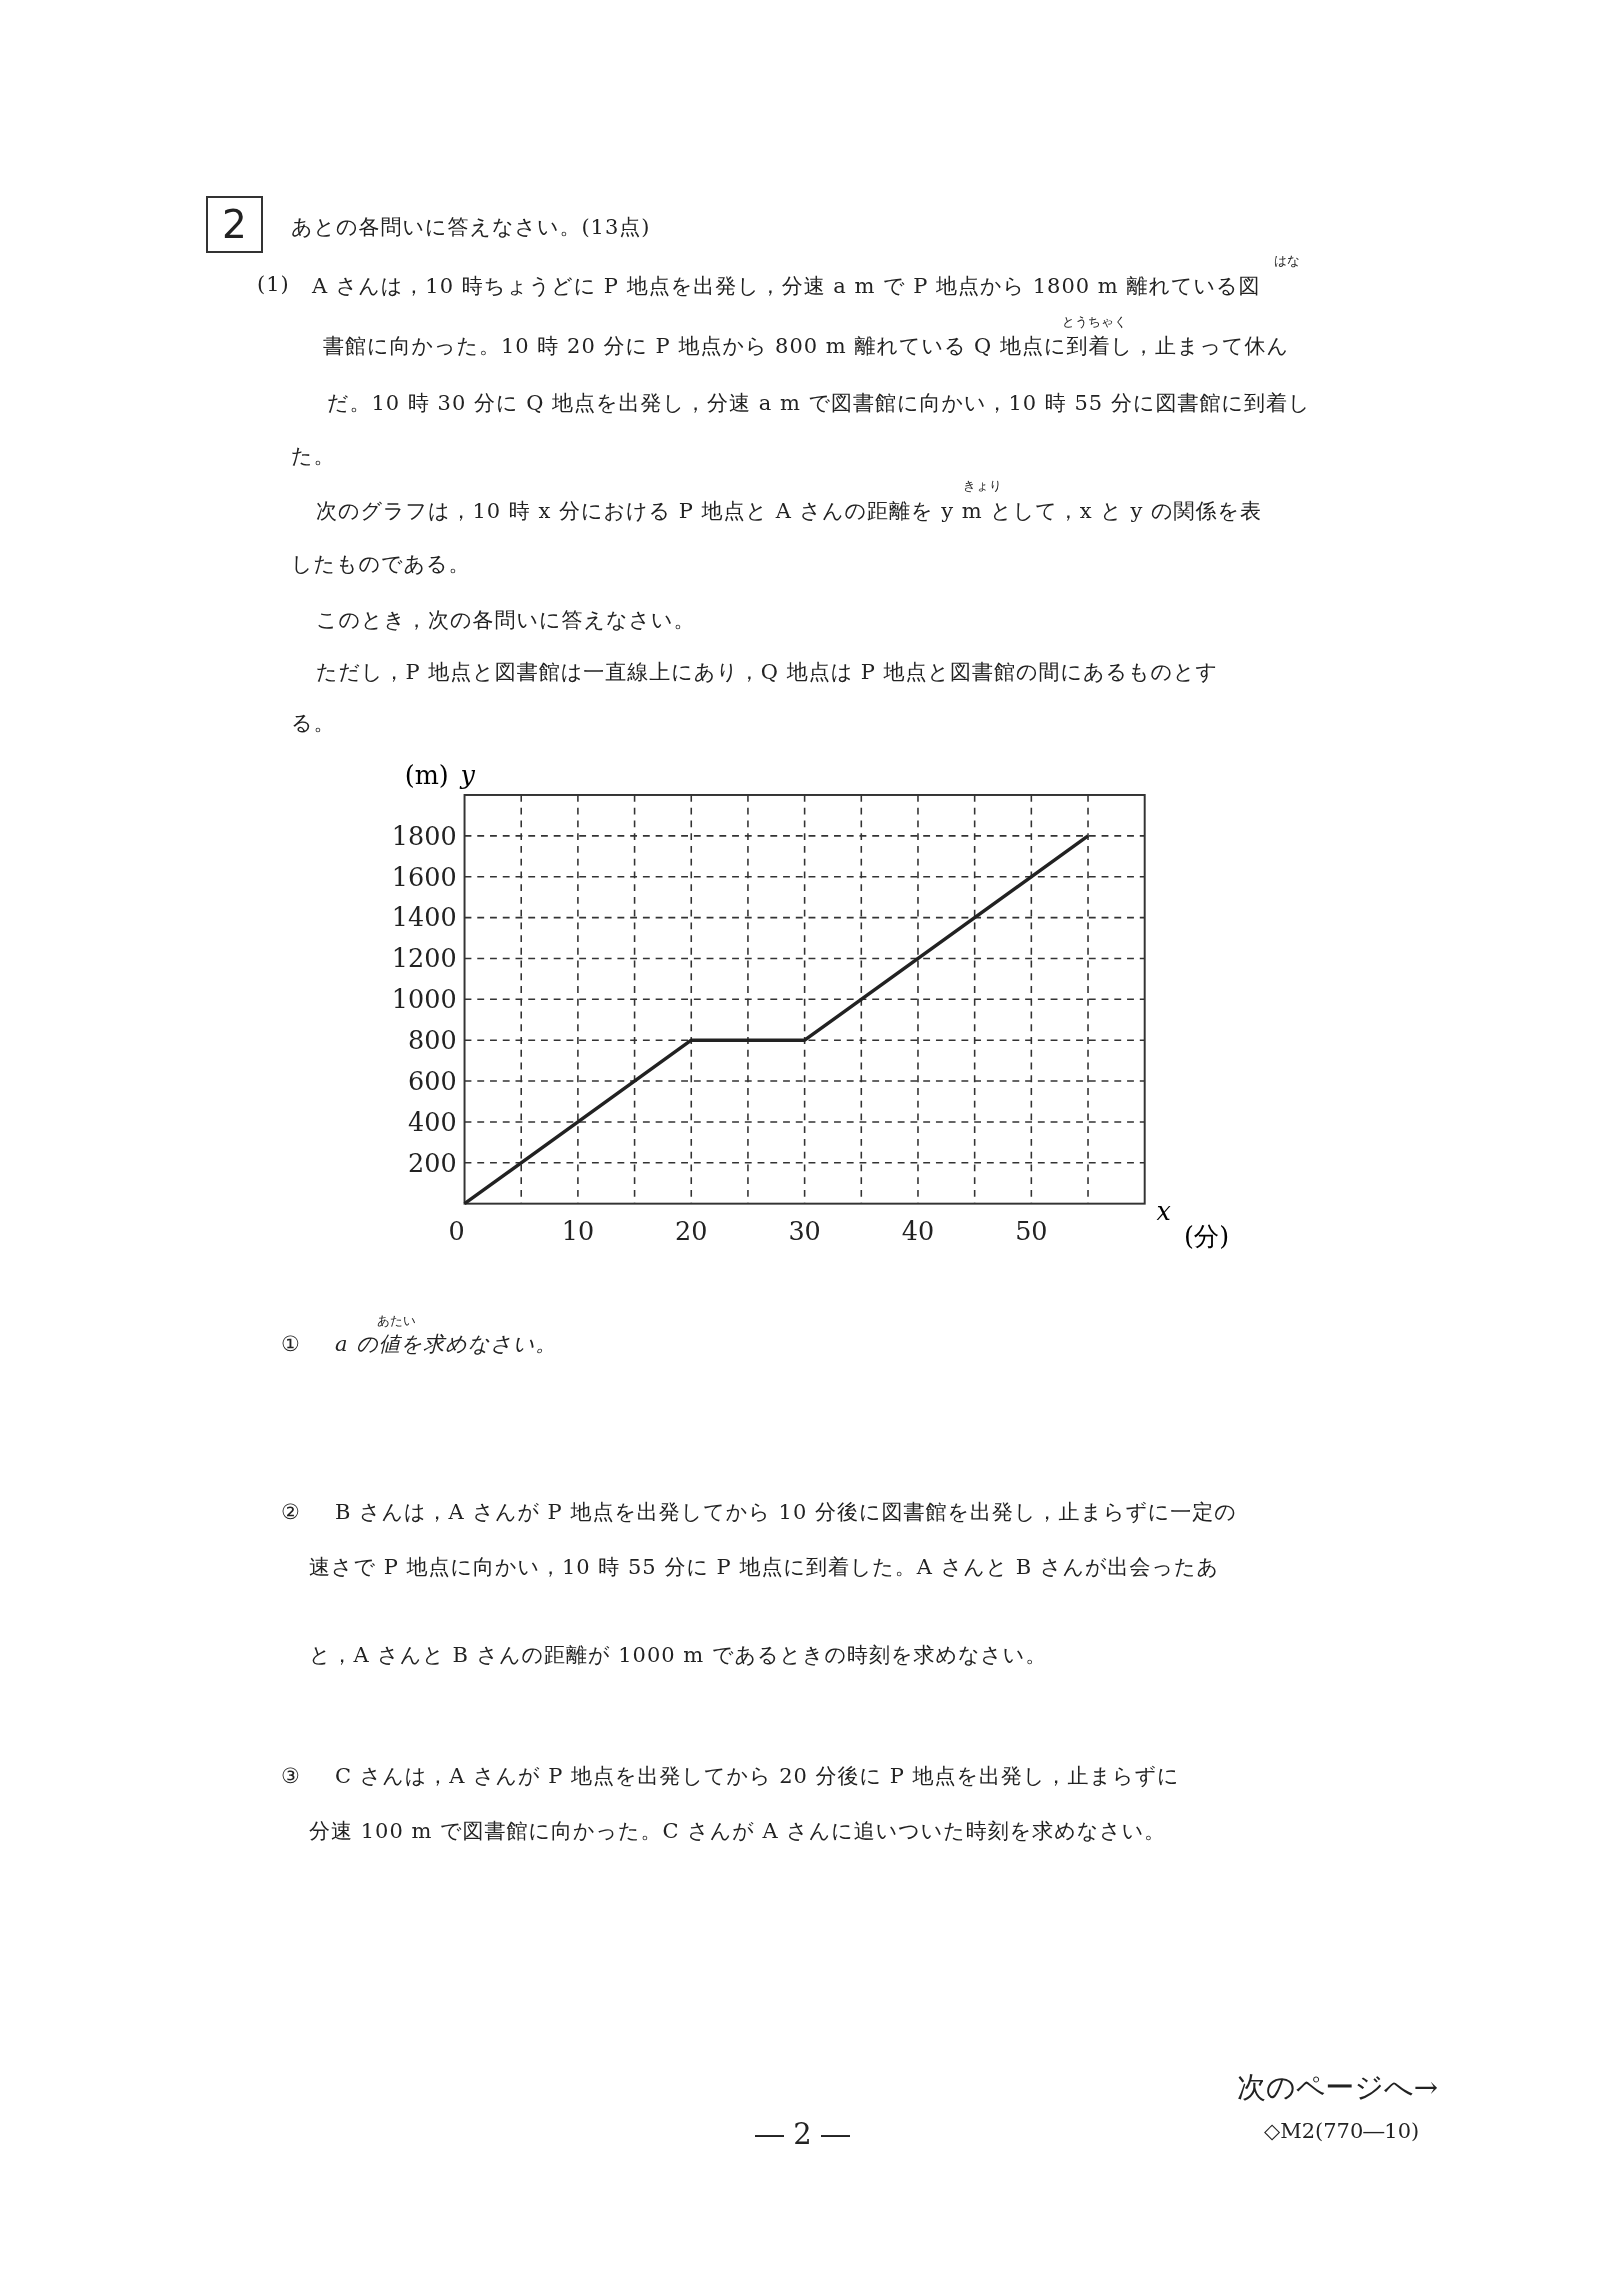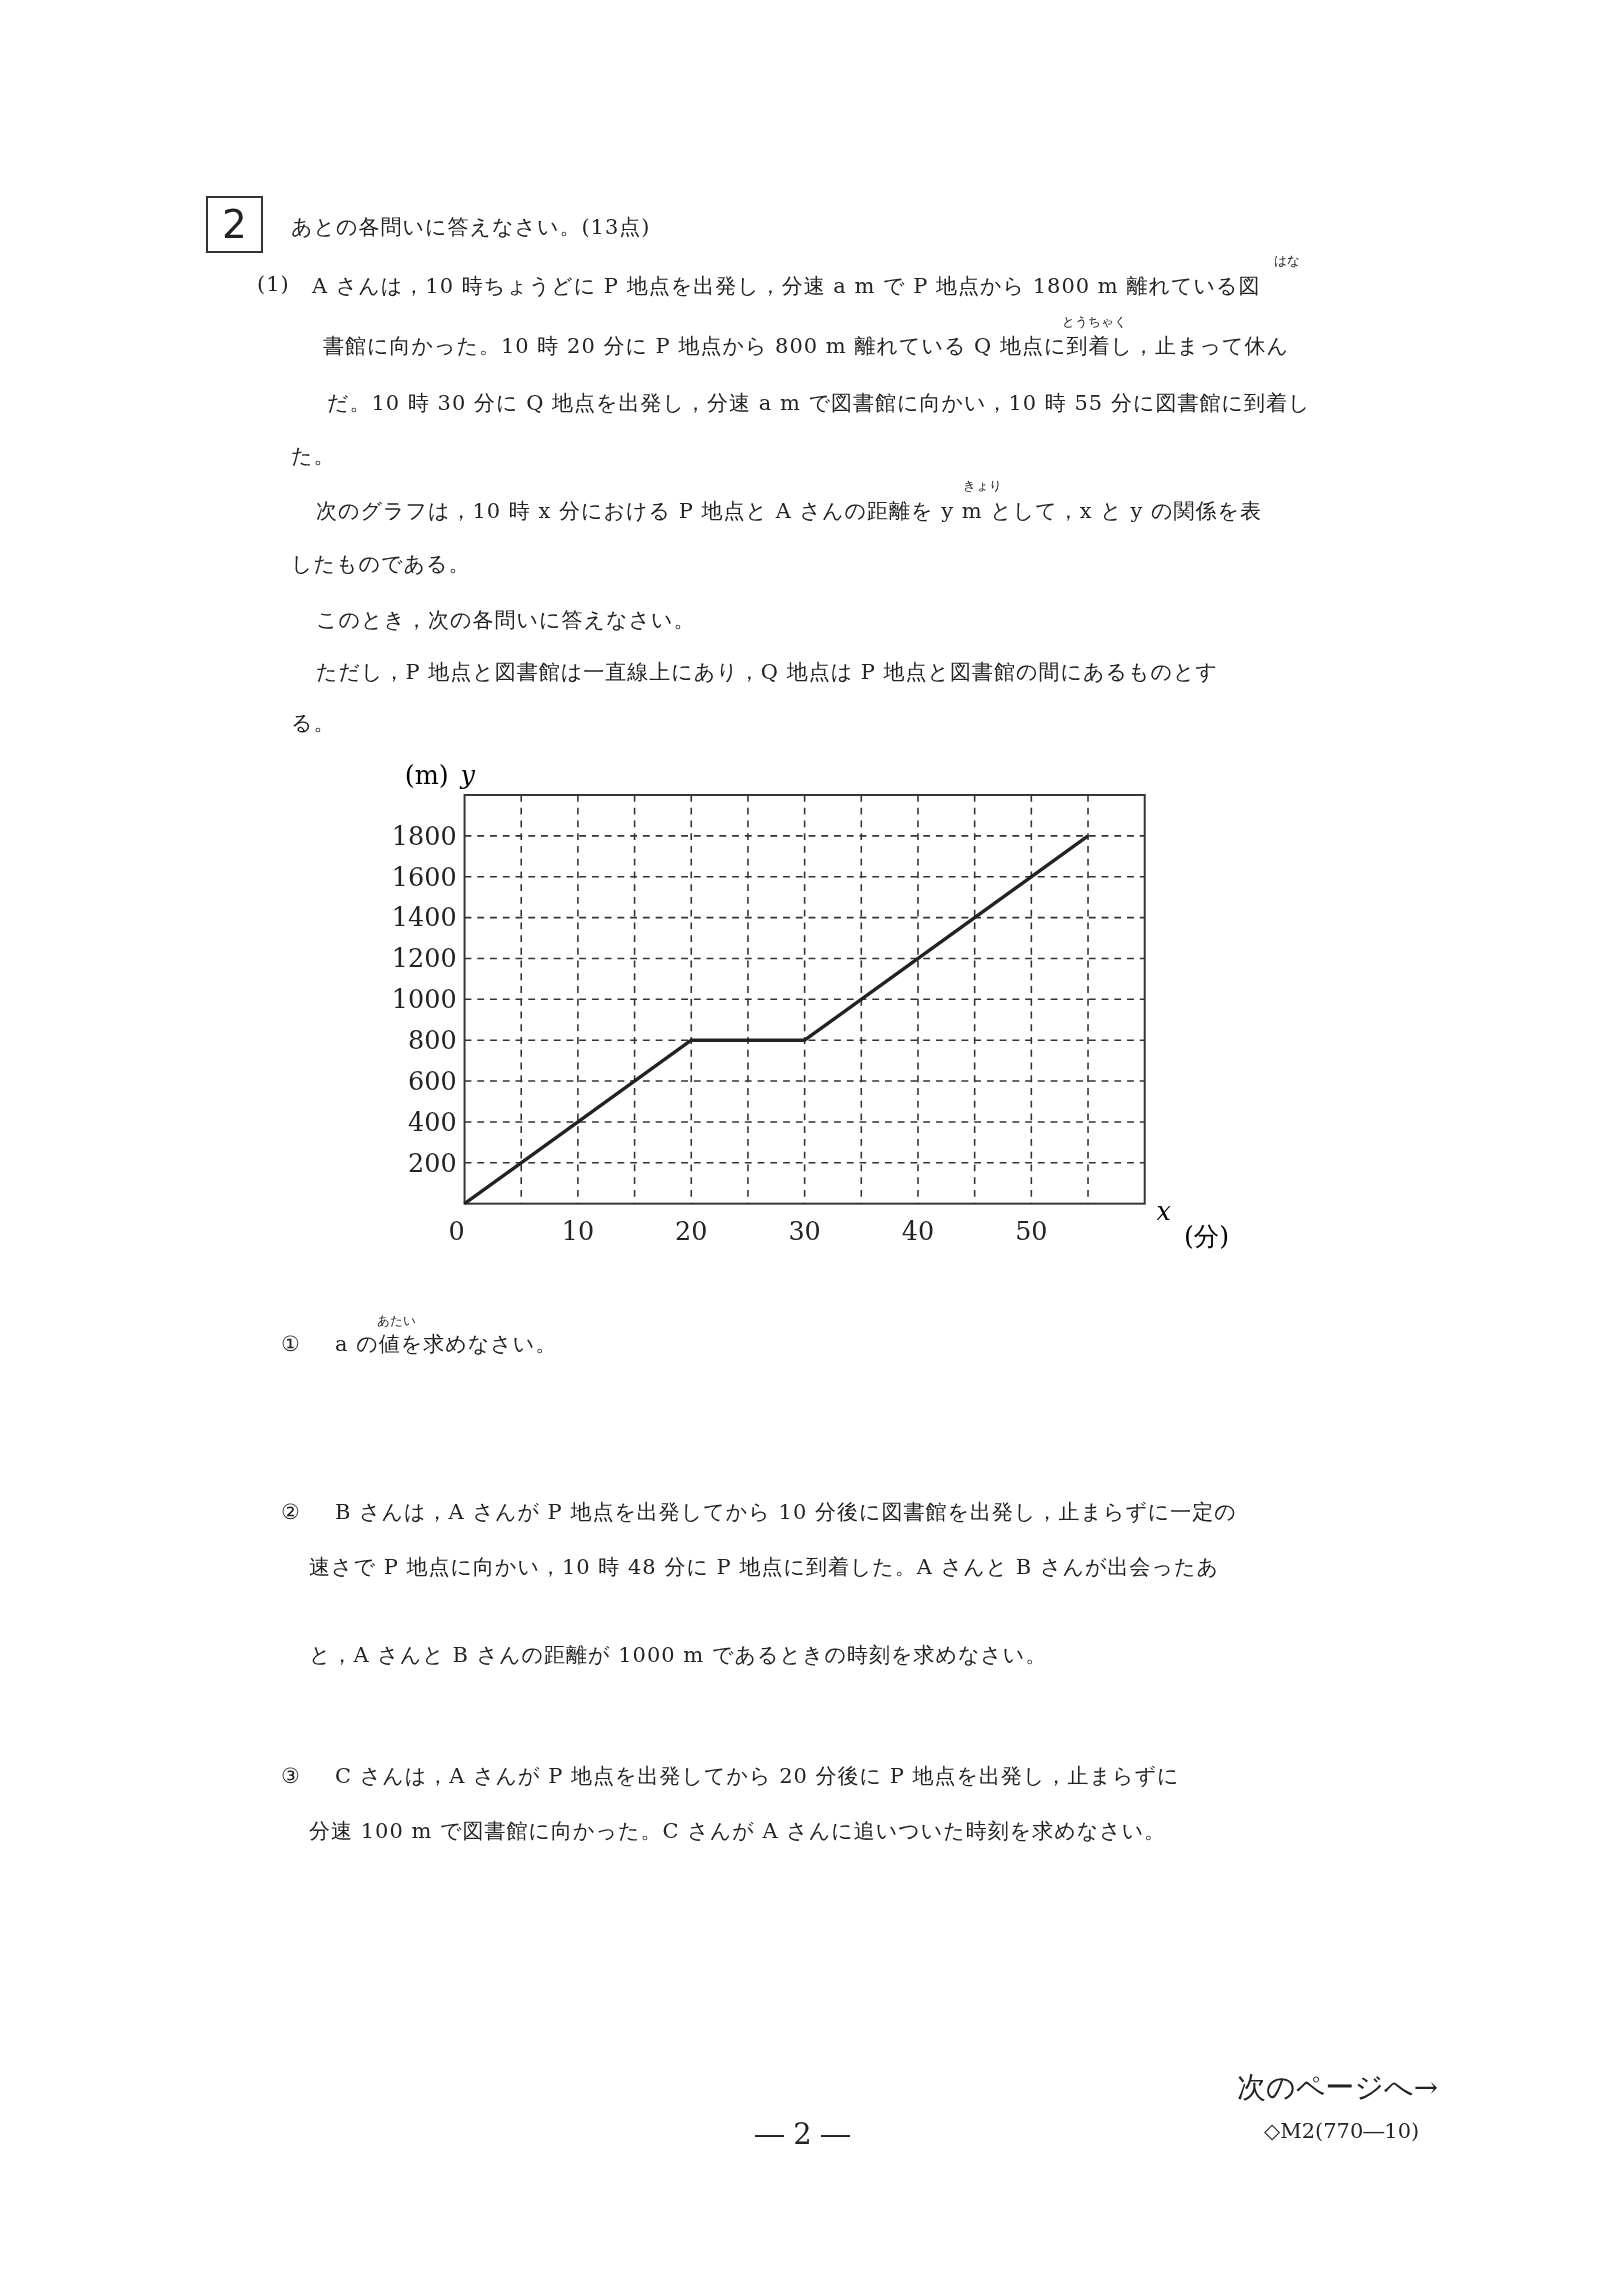--- a/index.html
+++ b/index.html
@@ -85,25 +85,25 @@
       <circle cx="705.3333333333333" cy="1061.2" r="0.1" fill="#222"></circle>
       <circle cx="821" cy="1061.2" r="0.1" fill="#222"></circle>
       <circle cx="1110.1666666666665" cy="852.7" r="0.1" fill="#222"></circle>
     </g>
   <text x="1180" y="1245" font-size="26" font-style="italic">x</text>
   <text x="1208" y="1270" font-size="26">(分)</text>
 </svg>
 
 <div class="abs line" style="left:281px;top:1325px;">①</div>
 <div class="abs ruby" style="left:377px;top:1313px;">あたい</div>
-<div class="abs line" style="left:335px;top:1325px;">a の値を求めなさい。</div>
+<div class="abs line" style="left:335px;top:1325px;font-style:italic;">a の値を求めなさい。</div>
 
 <div class="abs line" style="left:281px;top:1493px;">②</div>
 <div class="abs line" style="left:335px;top:1493px;">B さんは，A さんが P 地点を出発してから 10 分後に図書館を出発し，止まらずに一定の</div>
-<div class="abs line" style="left:309px;top:1548px;">速さで P 地点に向かい，10 時 48 分に P 地点に到着した。A さんと B さんが出会ったあ</div>
+<div class="abs line" style="left:309px;top:1548px;">速さで P 地点に向かい，10 時 55 分に P 地点に到着した。A さんと B さんが出会ったあ</div>
 <div class="abs line" style="left:309px;top:1636px;">と，A さんと B さんの距離が 1000 m であるときの時刻を求めなさい。</div>
 
 <div class="abs line" style="left:281px;top:1757px;">③</div>
 <div class="abs line" style="left:335px;top:1757px;">C さんは，A さんが P 地点を出発してから 20 分後に P 地点を出発し，止まらずに</div>
 <div class="abs line" style="left:309px;top:1812px;">分速 100 m で図書館に向かった。C さんが A さんに追いついた時刻を求めなさい。</div>
 
 <div class="abs footer" style="left:1237px;top:2068px;">次のページへ→</div>
 <div class="abs footer" style="left:755px;top:2117px;">― 2 ―</div>
 <div class="abs footer" style="left:1264px;top:2119px;font-size:21px;">◇M2(770―10)</div>
 

